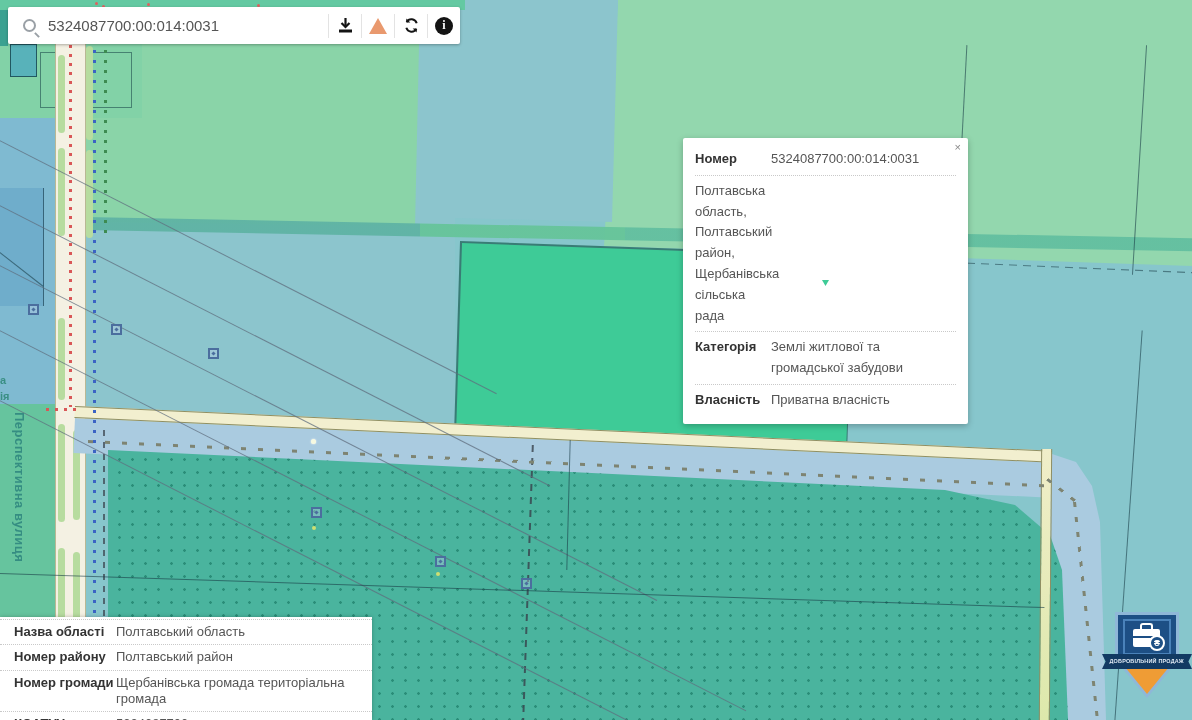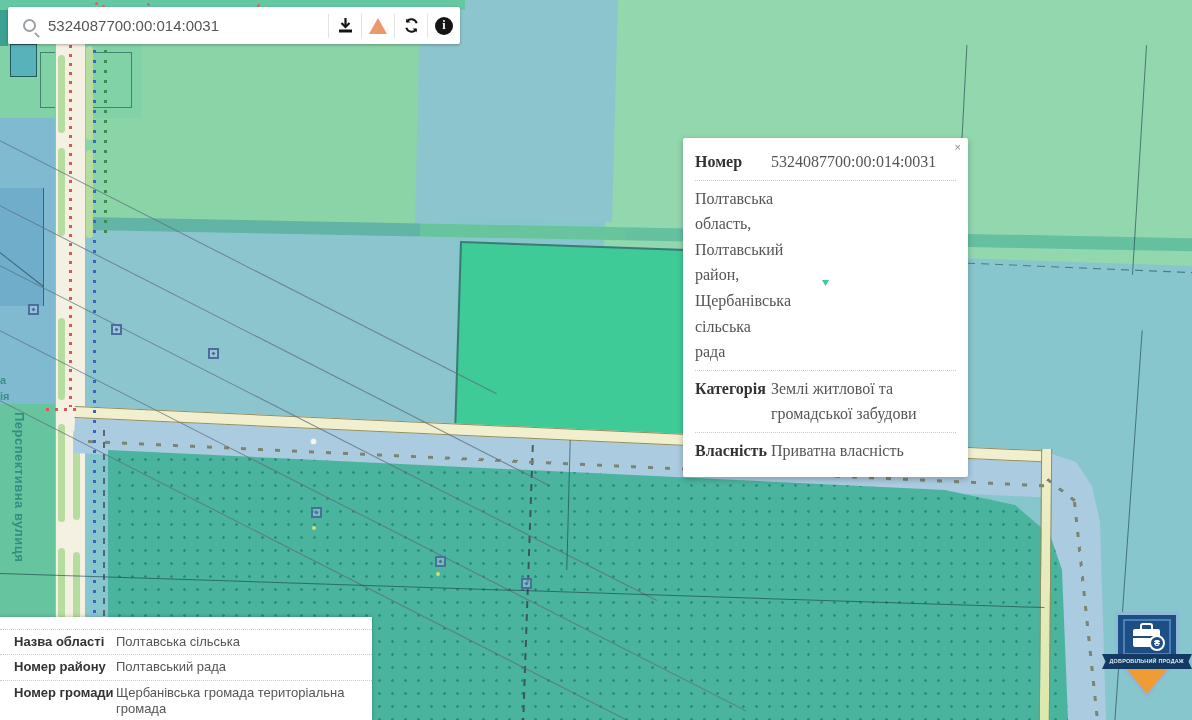--- a/index.html
+++ b/index.html
@@ -82,31 +82,31 @@
   .mag{width:13px;height:13px;border:2px solid #9aa0a6;border-radius:50%;margin-left:15px;position:relative;flex:0 0 auto;}
   .mag::after{content:"";position:absolute;width:2px;height:6px;background:#9aa0a6;left:11px;top:11px;transform:rotate(-45deg);}
   .searchbar input{border:none;outline:none;flex:1;font-size:15px;color:#555;padding:0 8px 0 12px;font-family:"Liberation Sans",sans-serif;background:transparent;min-width:0;}
   .icell{width:33px;height:24px;border-left:1px solid #e3e3e3;display:flex;align-items:center;justify-content:center;flex:0 0 auto;cursor:pointer;}
   .warn-tri{width:0;height:0;border-left:9px solid transparent;border-right:9px solid transparent;border-bottom:16px solid #e9996e;position:relative;}
   .info-circ{width:18px;height:18px;border-radius:50%;background:#141414;color:#fff;font-size:12px;font-weight:bold;display:flex;align-items:center;justify-content:center;font-family:"Liberation Serif",serif;}
 
   
   .popup{left:683px;top:138px;width:285px;background:#fff;border-radius:2px;box-shadow:0 2px 6px rgba(0,0,0,.25);padding:6px 12px 8px 12px;z-index:30;}
   .popup-close{position:absolute;top:4px;right:7px;font-size:11px;color:#888;cursor:pointer;line-height:1;}
-  .prow{display:grid;grid-template-columns:76px 1fr;padding:5px 0;font-size:16px;line-height:1.6;font-family:Liberation Serif, serif;}
+  .prow{display:grid;grid-template-columns:76px 1fr;padding:5px 0;font-size:13px;line-height:1.6;}
   .prow + .prow{border-top:1px dotted #c9c9c9;}
   .plabel{font-weight:bold;color:#333;}
   .pvalue{color:#555;}
   .tail{left:812px;top:280px;width:26px;height:15px;background:#fff;clip-path:polygon(0 0,100% 0,50% 100%);z-index:29;}
   .tail-notch{left:822px;top:280px;width:7px;height:6px;background:#3ecb97;clip-path:polygon(0 0,100% 0,50% 100%);z-index:31;}
 
   
   .infopanel{left:0;top:617px;width:372px;height:103px;background:#fff;box-shadow:0 0 4px rgba(0,0,0,.25);padding:2px 0 0 0;z-index:30;}
   .irow{display:grid;grid-template-columns:102px 1fr;padding:4px 6px 4px 14px;font-size:13px;line-height:1.25;border-bottom:1px dotted #c9c9c9;}
-  .irow:first-child{border-top:1px dotted #c9c9c9;margin-top:10px;}
+  .irow:first-child{border-top:1px dotted #c9c9c9;margin-top:0;}
   .irow:last-child{border-bottom:none;}
   .ilabel{font-weight:bold;color:#333;}
   .ivalue{color:#555;}
 
   
   .badge{left:1102px;top:606px;width:90px;height:104px;z-index:25;cursor:pointer;}
   .shield-outer{position:absolute;left:13px;top:6px;width:64px;height:86px;background:#8fb7d8;
     clip-path:polygon(0 0,100% 0,100% 55%,50% 100%,0 55%);}
   .shield-inner{position:absolute;left:16px;top:9px;width:58px;height:79px;
     background:linear-gradient(180deg,#1d4f85 0 54%,#ef9c35 54% 100%);
@@ -259,25 +259,25 @@
     <div class="prow">
       <span class="plabel">Власність</span>
       <span class="pvalue">Приватна власність</span>
     </div>
   </div>
   <div class="abs tail-notch"></div>
 
   <div class="abs infopanel">
     <div class="irow">
       <span class="ilabel">Назва області</span>
-      <span class="ivalue">Полтавська сільська</span>
+      <span class="ivalue">Полтавський область</span>
     </div>
     <div class="irow">
       <span class="ilabel">Номер району</span>
-      <span class="ivalue">Полтавський рада</span>
+      <span class="ivalue">Полтавський район</span>
     </div>
     <div class="irow">
       <span class="ilabel">Номер громади</span>
       <span class="ivalue">Щербанівська громада територіальна громада</span>
     </div>
     <div class="irow">
       <span class="ilabel">КОАТУУ</span>
       <span class="ivalue">5324087700</span>
     </div>
   </div>

